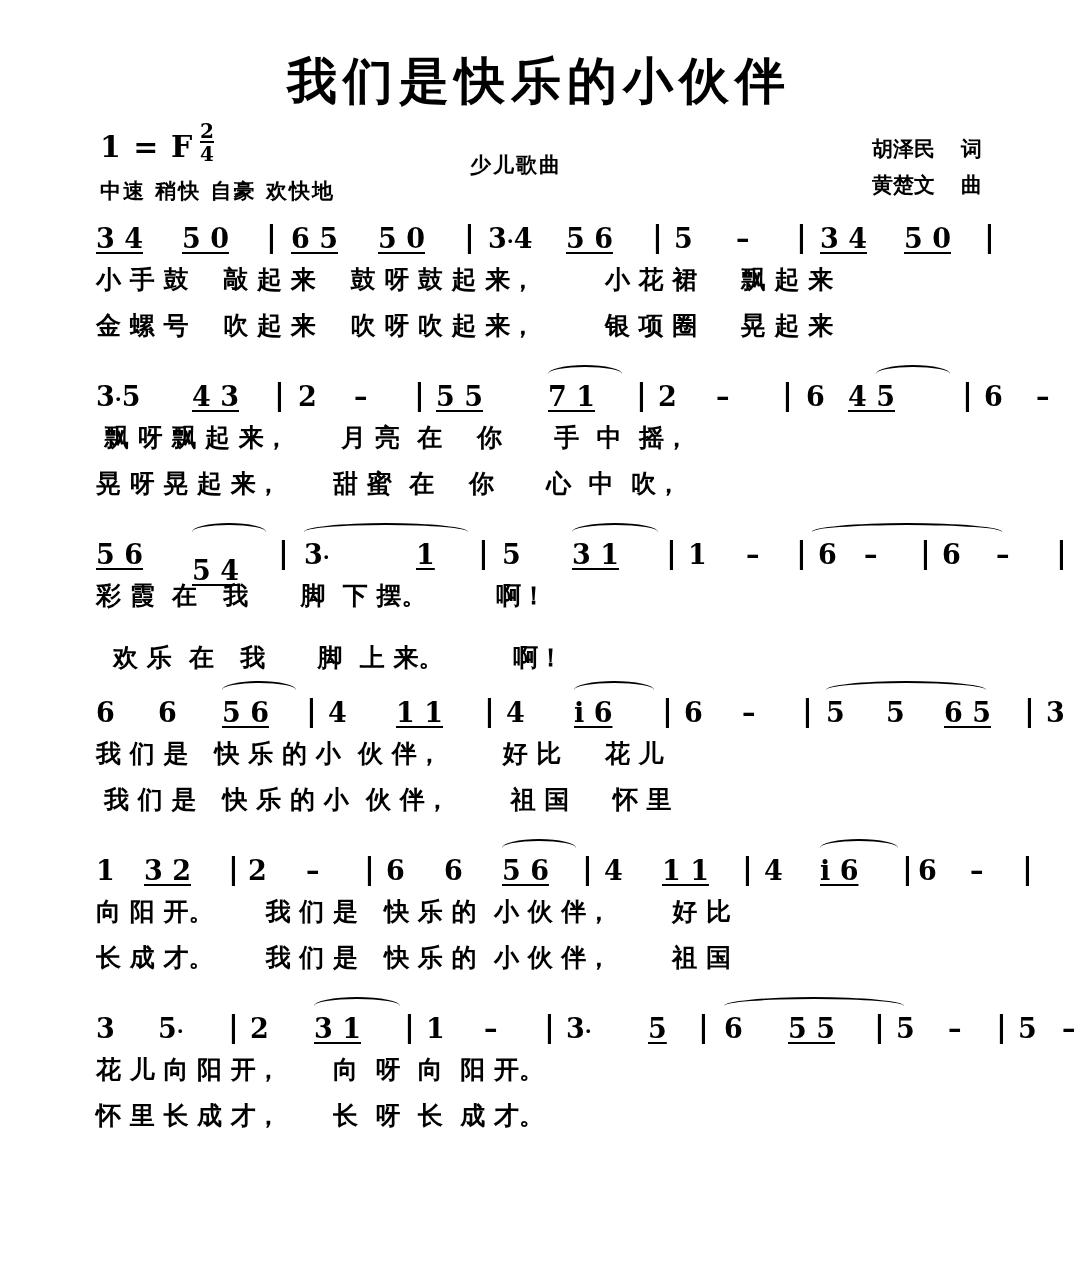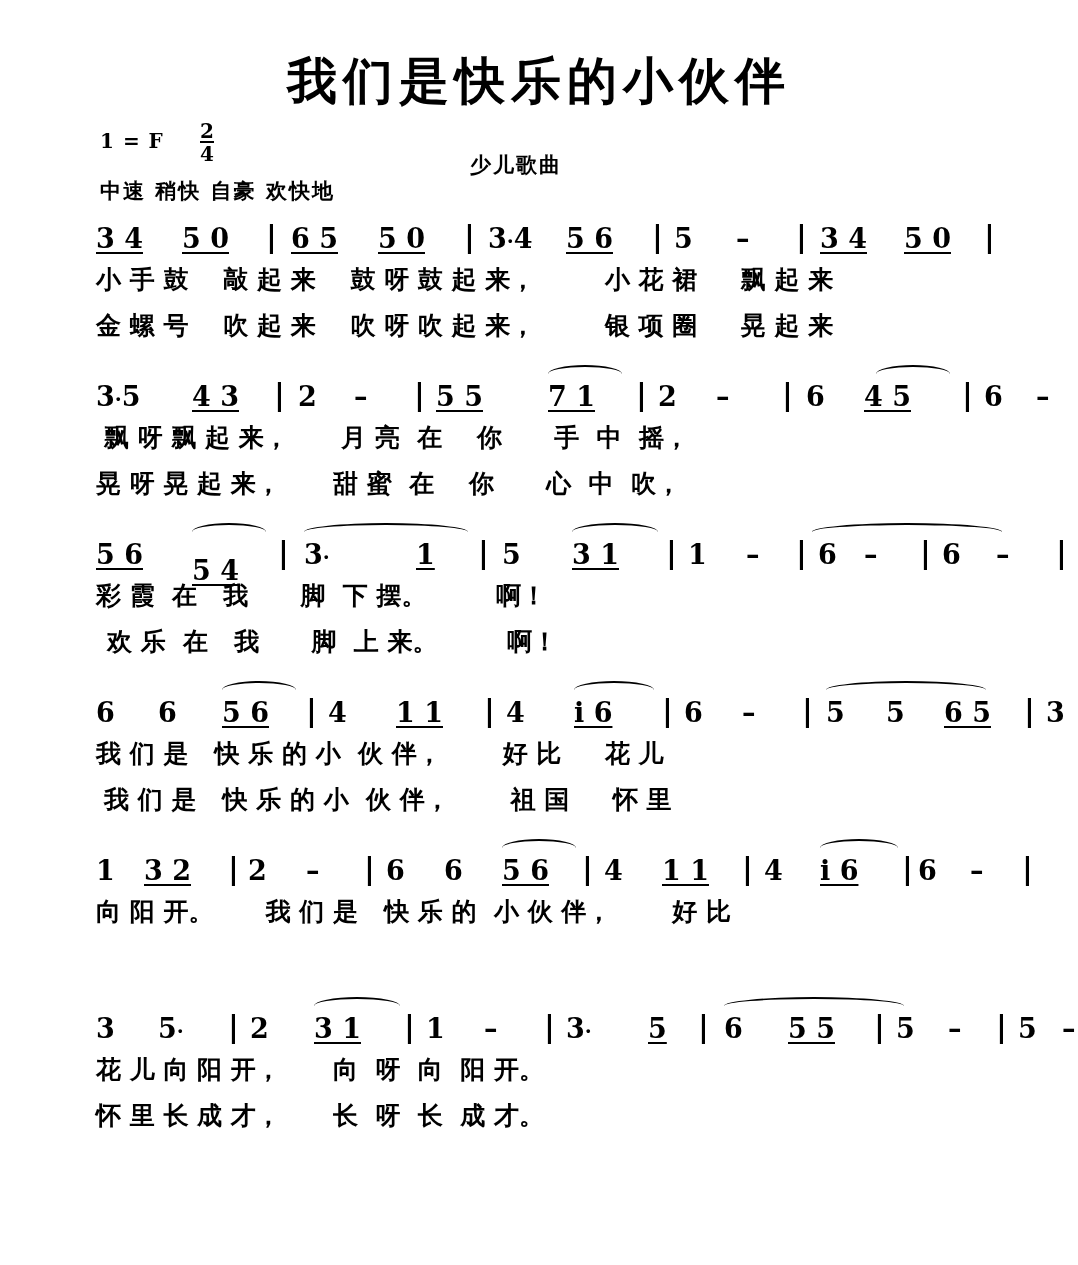--- a/index.html
+++ b/index.html
@@ -34,21 +34,21 @@
   
   .meta {
     position: relative;
     height: 82px;
     margin-top: 14px;
   }
   .key-sig {
     position: absolute;
     left: 100px;
     top: 0px;
-    font-size: 20px;
+    font-size: 30px;
     font-weight: bold;
     letter-spacing: 1px;
   }
   .time-sig {
     position: absolute;
     left: 200px;
     top: -8px;
     font-size: 20px;
     font-weight: bold;
     text-align: center;
@@ -143,20 +143,28 @@
   <div class="title">我们是快乐的小伙伴</div>
 
   <div class="meta">
     <div class="key-sig">1 = F</div>
     <div class="time-sig">
       <span class="num">2</span>
       <span class="den">4</span>
     </div>
     <div class="tempo">中速 稍快 自豪 欢快地</div>
     <div class="genre">少儿歌曲</div>
+    <div class="credits">
+      <div>
+        <span>胡泽民</span><span class="role">词</span>
+      </div>
+      <div>
+        <span>黄楚文</span><span class="role">曲</span>
+      </div>
+    </div>
   </div>
 
   <div class="systems">
 
     <div class="system">
       <div class="note-row">
         <span class="note beam1" style="left:0px;">3 4</span>
         <span class="note beam1" style="left:86px;">5 0</span>
         <span class="note barline" style="left:170px;">|</span>
         <span class="note beam1" style="left:195px;">6 5</span>
@@ -192,21 +200,21 @@
         <span class="note barline" style="left:318px;">|</span>
         <span class="note beam1" style="left:340px;">5 5</span>
         <span class="slur" style="left:452px; width:74px;"></span>
         <span class="note beam1" style="left:452px;">7 1</span>
         <span class="note barline" style="left:540px;">|</span>
         <span class="note" style="left:562px;">2</span>
         <span class="note" style="left:620px;">–</span>
         <span class="note barline" style="left:686px;">|</span>
         <span class="note" style="left:710px;">6</span>
         <span class="slur" style="left:780px; width:74px;"></span>
-        <span class="note beam1" style="left:768px;">4 5</span>
+        <span class="note beam1" style="left:752px;">4 5</span>
         <span class="note barline" style="left:866px;">|</span>
         <span class="note" style="left:888px;">6</span>
         <span class="note" style="left:940px;">–</span>
       </div>
       <div class="note-row" style="height:0;"></div>
       <div class="lyric-row">
         <span class="lyric" style="left:8px;">飘 呀 飘 起 来，      月 亮  在    你      手  中  摇，</span>
       </div>
       <div class="lyric-row">
         <span class="lyric" style="left:0px;">晃 呀 晃 起 来，      甜 蜜  在    你      心  中  吹，</span>
@@ -236,21 +244,21 @@
         <span class="note barline" style="left:824px;">|</span>
         <span class="note" style="left:846px;">6</span>
         <span class="note" style="left:900px;">–</span>
         <span class="note barline" style="left:960px;">|</span>
       </div>
       <div class="note-row" style="height:0;"></div>
       <div class="lyric-row">
         <span class="lyric" style="left:0px;">彩 霞  在   我      脚  下 摆。        啊！</span>
       </div>
       <div class="lyric-row">
-        <span class="lyric" style="left:11px;">欢 乐  在   我      脚  上 来。        啊！</span>
+        <span class="lyric" style="left:17px;margin-top:16px;">欢 乐  在   我      脚  上 来。        啊！</span>
       </div>
     </div>
 
     <div class="system">
       <div class="note-row">
         <span class="note" style="left:0px;">6</span>
         <span class="note" style="left:62px;">6</span>
         <span class="slur" style="left:126px; width:74px;"></span>
         <span class="note beam1" style="left:126px;">5 6</span>
         <span class="note barline" style="left:210px;">|</span>
@@ -302,20 +310,23 @@
         <span class="slur" style="left:724px; width:78px;"></span>
         <span class="note beam1" style="left:724px;">i 6</span>
         <span class="note barline" style="left:806px;">|</span>
         <span class="note" style="left:822px;">6</span>
         <span class="note" style="left:874px;">–</span>
         <span class="note barline" style="left:926px;">|</span>
       </div>
       <div class="note-row" style="height:0;"></div>
       <div class="lyric-row">
         <span class="lyric" style="left:0px;">向 阳 开。      我 们 是   快 乐 的  小 伙 伴，       好 比</span>
+      </div>
+      <div class="lyric-row">
+        <span class="lyric" style="left:0px;">长 成 才。      我 们 是   快 乐 的  小 伙 伴，       祖 国</span>
       </div>
     </div>
 
     <div class="system">
       <div class="note-row">
         <span class="note" style="left:0px;">3</span>
         <span class="note" style="left:62px;">5<span style="font-size:20px;">·</span></span>
         <span class="note barline" style="left:132px;">|</span>
         <span class="note" style="left:154px;">2</span>
         <span class="slur" style="left:218px; width:86px;"></span>

